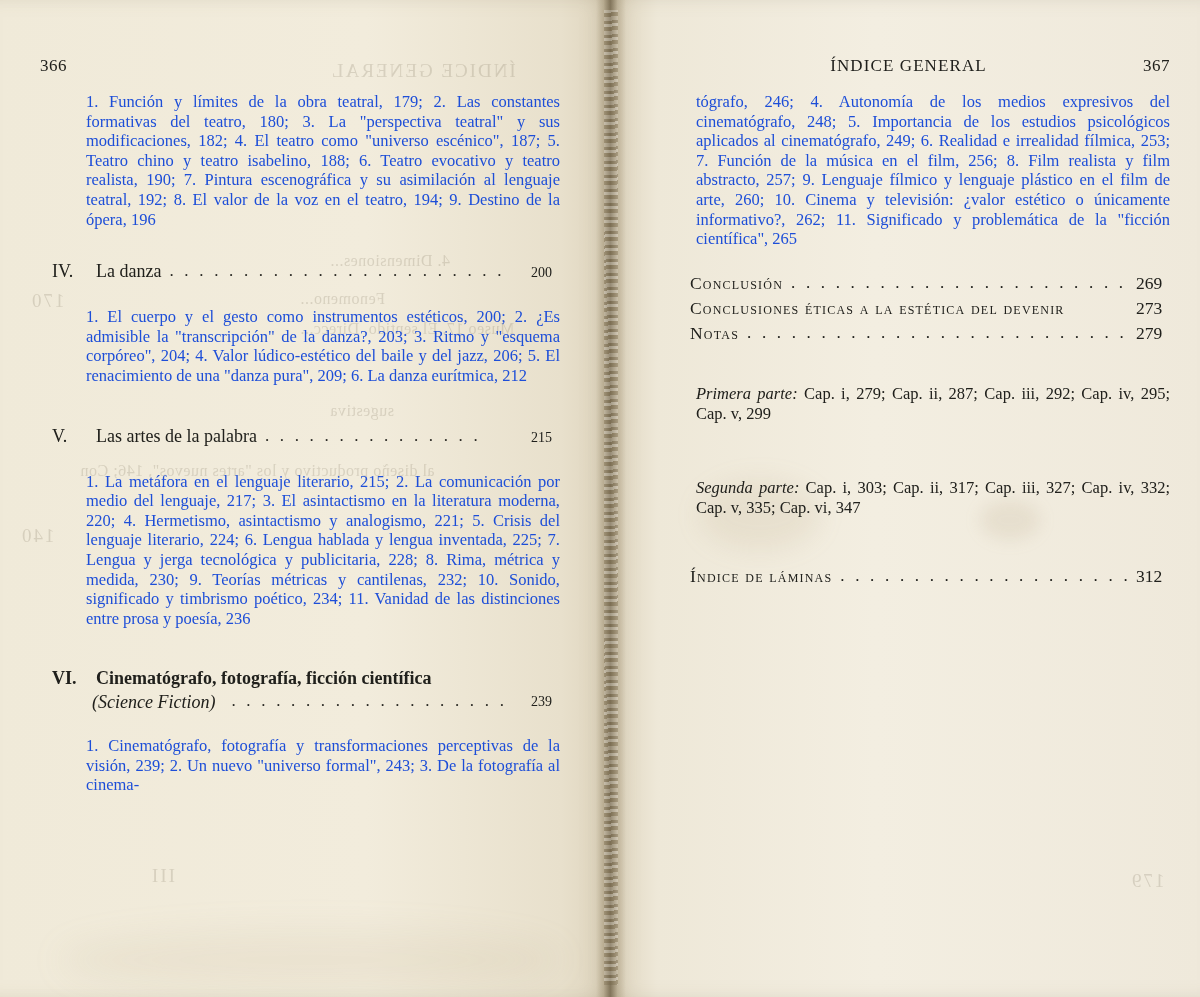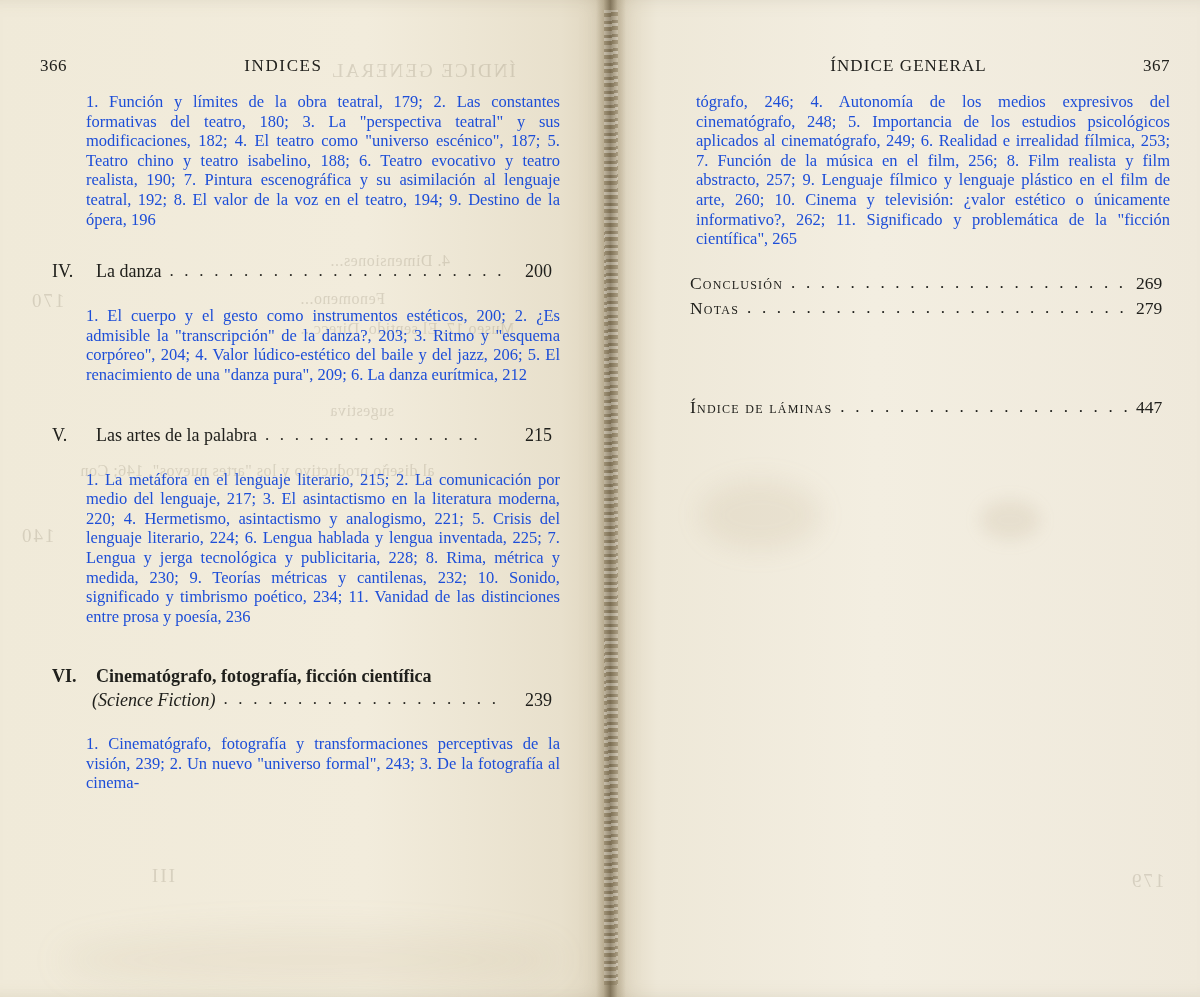--- a/index.html
+++ b/index.html
@@ -133,26 +133,26 @@
     white-space: nowrap;
     margin: 0 4px 0 8px;
     letter-spacing: 3.2px;
     color: #2a2924;
     font-size: 17px;
     transform: translateY(-1px);
   }
   .entry .pageno {
     flex: 0 0 auto;
     text-align: right;
-    font-size: 18px;
+    font-size: 14px;
     min-width: 34px;
   }
   .entry.two-line { display: block; }
   .entry.two-line .l1 { display: flex; align-items: baseline; font-weight: bold; }
-  .entry.two-line .l2 { display: flex; align-items: flex-start; padding-left: 44px; }
+  .entry.two-line .l2 { display: flex; align-items: flex-start; padding-left: 44px; gap: 8px; }
 
   .smallcaps {
     font-variant: small-caps;
     letter-spacing: 1.1px;
   }
 
   .entry-sc {
     display: flex;
     align-items: baseline;
     font-size: 17.5px;
@@ -223,21 +223,20 @@
 <div class="showthrough big" style="left:1130px; top:870px;">179</div>
 
 <div class="stain" style="left:700px; top:480px; width:120px; height:70px; background:rgba(170,150,110,0.12); filter:blur(12px);"></div>
 <div class="stain" style="left:980px; top:500px; width:60px; height:40px; background:rgba(160,140,100,0.13); filter:blur(8px);"></div>
 <div class="stain" style="left:60px; top:930px; width:500px; height:60px; background:rgba(175,158,120,0.10); filter:blur(16px);"></div>
 
 <div class="column col-left">
 
   <div class="running-head rh-left">
     <span class="folio">366</span>
-    <span class="rh-title">INDICES</span>
   </div>
 
   <div class="body">
     <p class="sub">1. Función y límites de la obra teatral, 179; 2. Las constantes formativas del teatro, 180; 3. La "perspectiva teatral" y sus modificaciones, 182; 4. El teatro como "universo escénico", 187; 5. Teatro chino y teatro isabelino, 188; 6. Teatro evocativo y teatro realista, 190; 7. Pintura escenográfica y su asimilación al lenguaje teatral, 192; 8. El valor de la voz en el teatro, 194; 9. Destino de la ópera, 196</p>
 
     <div class="gap-md"></div>
 
     <div class="entry">
       <span class="roman">IV.</span>
       <span class="etitle">La danza</span>
@@ -290,37 +289,48 @@
     <p class="sub">tógrafo, 246; 4. Autonomía de los medios expresivos del cinematógrafo, 248; 5. Importancia de los estudios psicológicos aplicados al cinematógrafo, 249; 6. Realidad e irrealidad fílmica, 253; 7. Función de la música en el film, 256; 8. Film realista y film abstracto, 257; 9. Lenguaje fílmico y lenguaje plástico en el film de arte, 260; 10. Cinema y televisión: ¿valor estético o únicamente informativo?, 262; 11. Significado y problemática de la "ficción científica", 265</p>
 
     <div class="gap-md"></div>
 
     <div class="entry-sc">
       <span class="etitle">Conclusión</span>
       <span class="leader">. . . . . . . . . . . . . . . . . . . . . . . . . .</span>
       <span class="pageno">269</span>
     </div>
 
+    <div class="entry-sc nolead">
+      <span class="etitle">Conclusiones éticas a la estética del devenir</span>
+      <span class="leader"></span>
+      <span class="pageno">273</span>
+    </div>
 
     <div class="entry-sc">
       <span class="etitle">Notas</span>
       <span class="leader">. . . . . . . . . . . . . . . . . . . . . . . . . . . . . .</span>
       <span class="pageno">279</span>
     </div>
 
     <div class="gap-md"></div>
 
+    <p class="part-note">
+      <i>Primera parte:</i><span> Cap. i, 279; Cap. ii, 287; Cap. iii, 292; Cap. iv, 295; Cap. v, 299</span>
+    </p>
 
     <div class="gap-md"></div>
 
+    <p class="part-note">
+      <i>Segunda parte:</i><span> Cap. i, 303; Cap. ii, 317; Cap. iii, 327; Cap. iv, 332; Cap. v, 335; Cap. vi, 347</span>
+    </p>
 
     <div class="gap-lg"></div>
 
     <div class="entry-sc">
       <span class="etitle">Índice de láminas</span>
       <span class="leader">. . . . . . . . . . . . . . . . . . . . .</span>
-      <span class="pageno">447</span>
+      <span class="pageno">312</span>
     </div>
   </div>
 </div>
 
 <div class="gutter"></div>
 <div class="gutter-threads"></div>
 
 </body></html>

